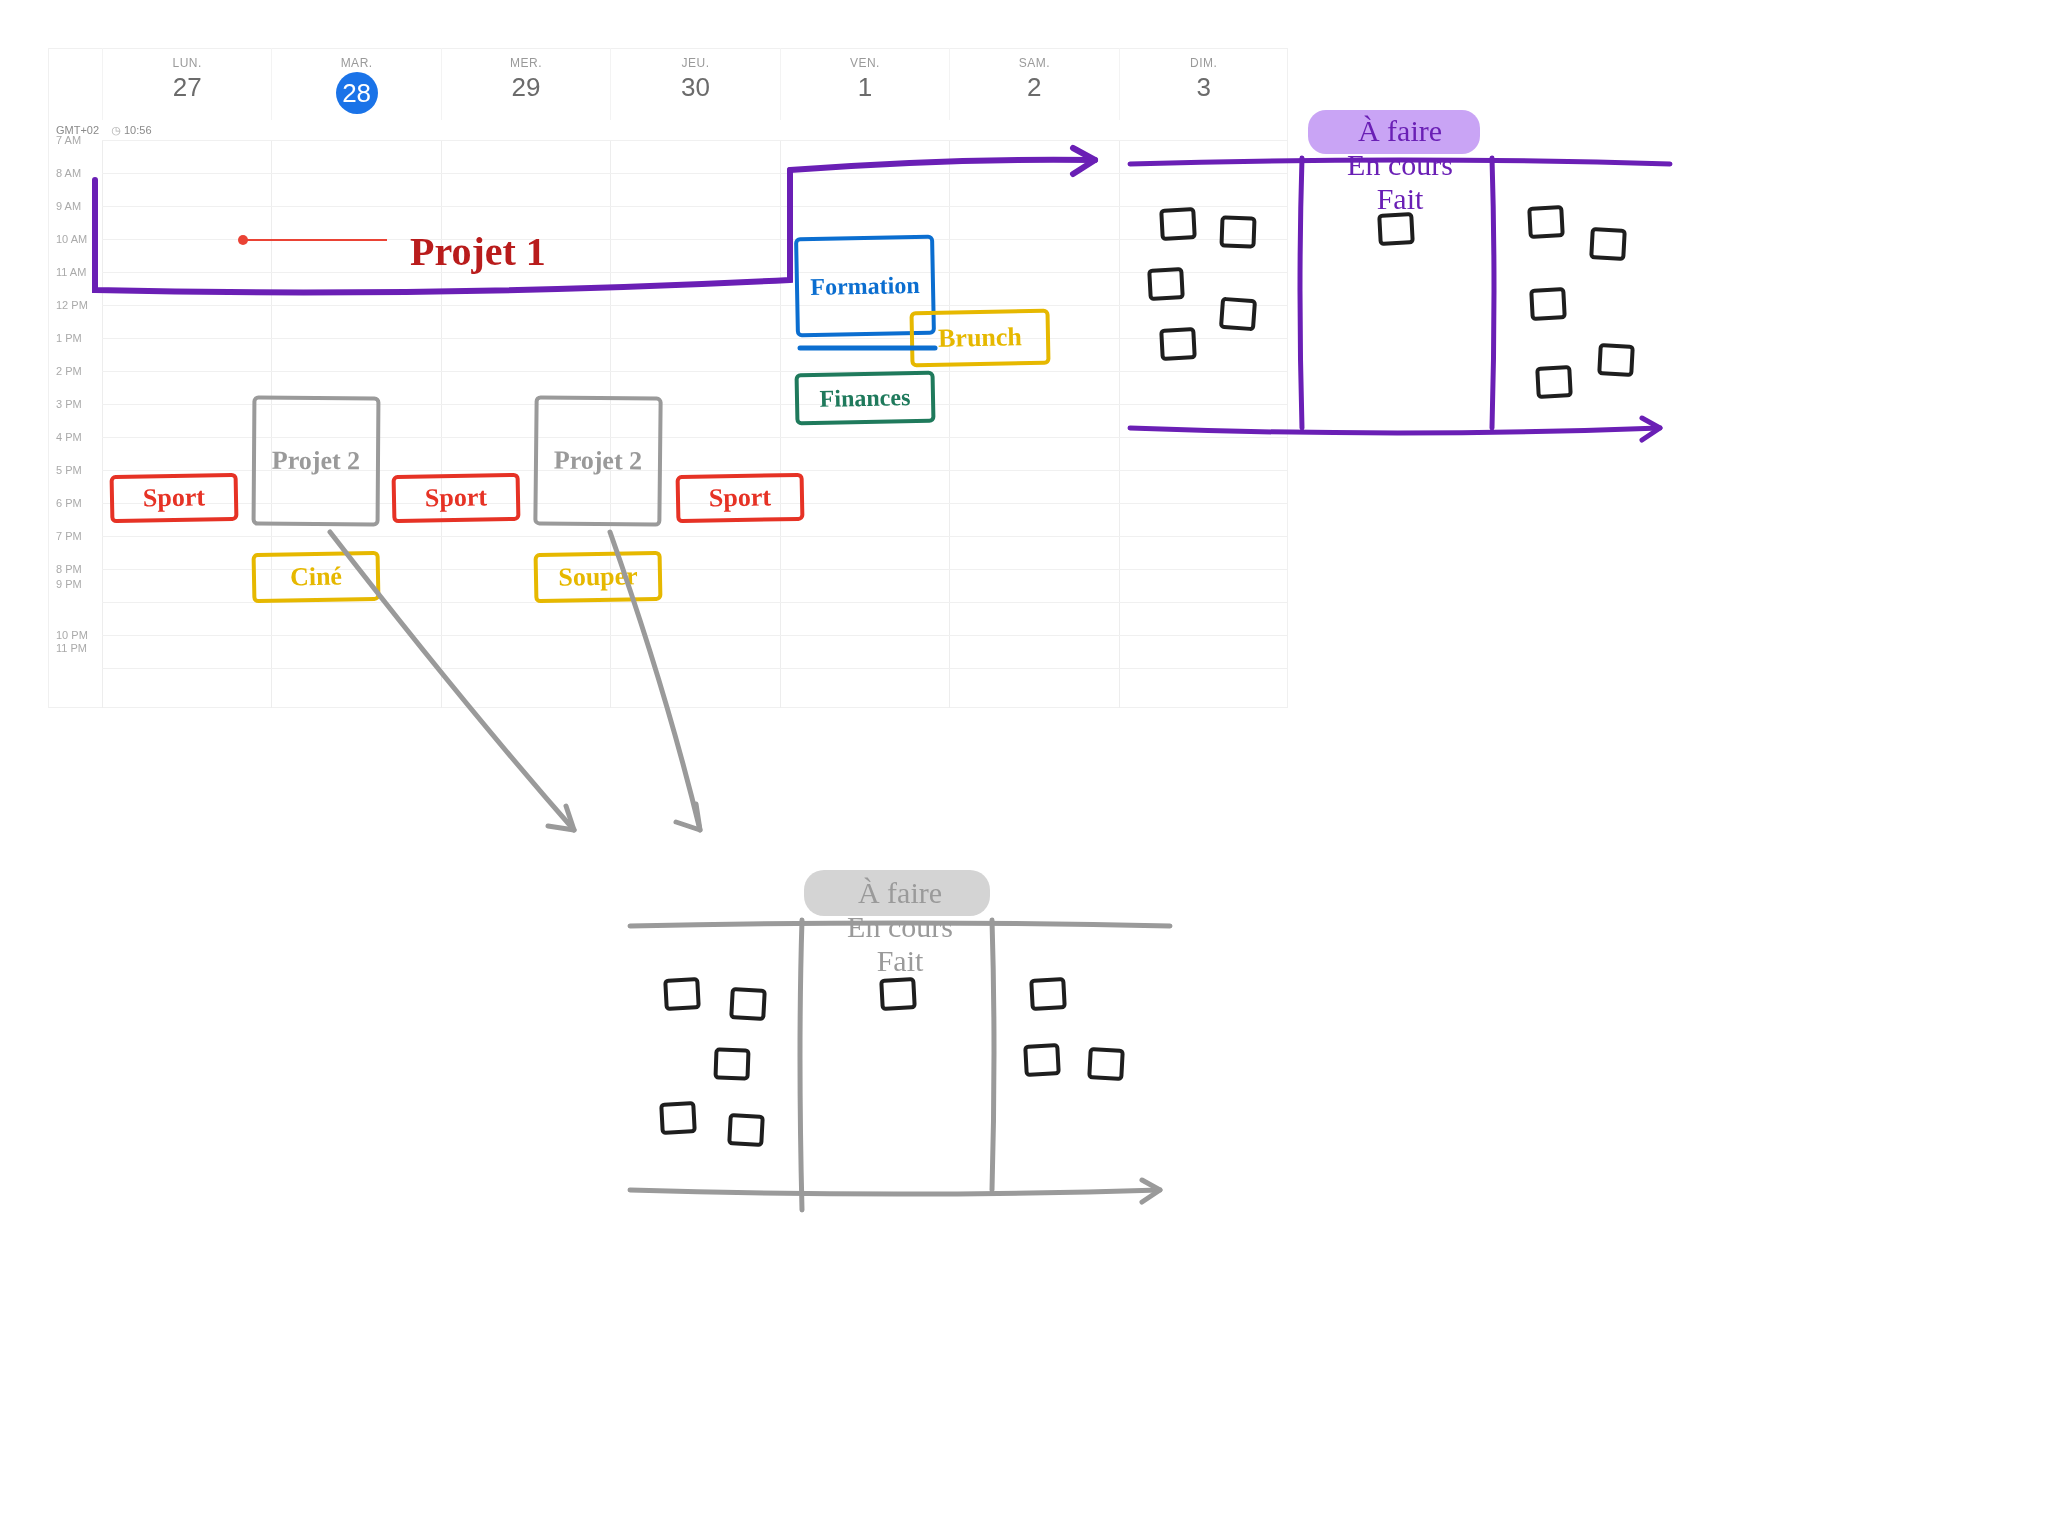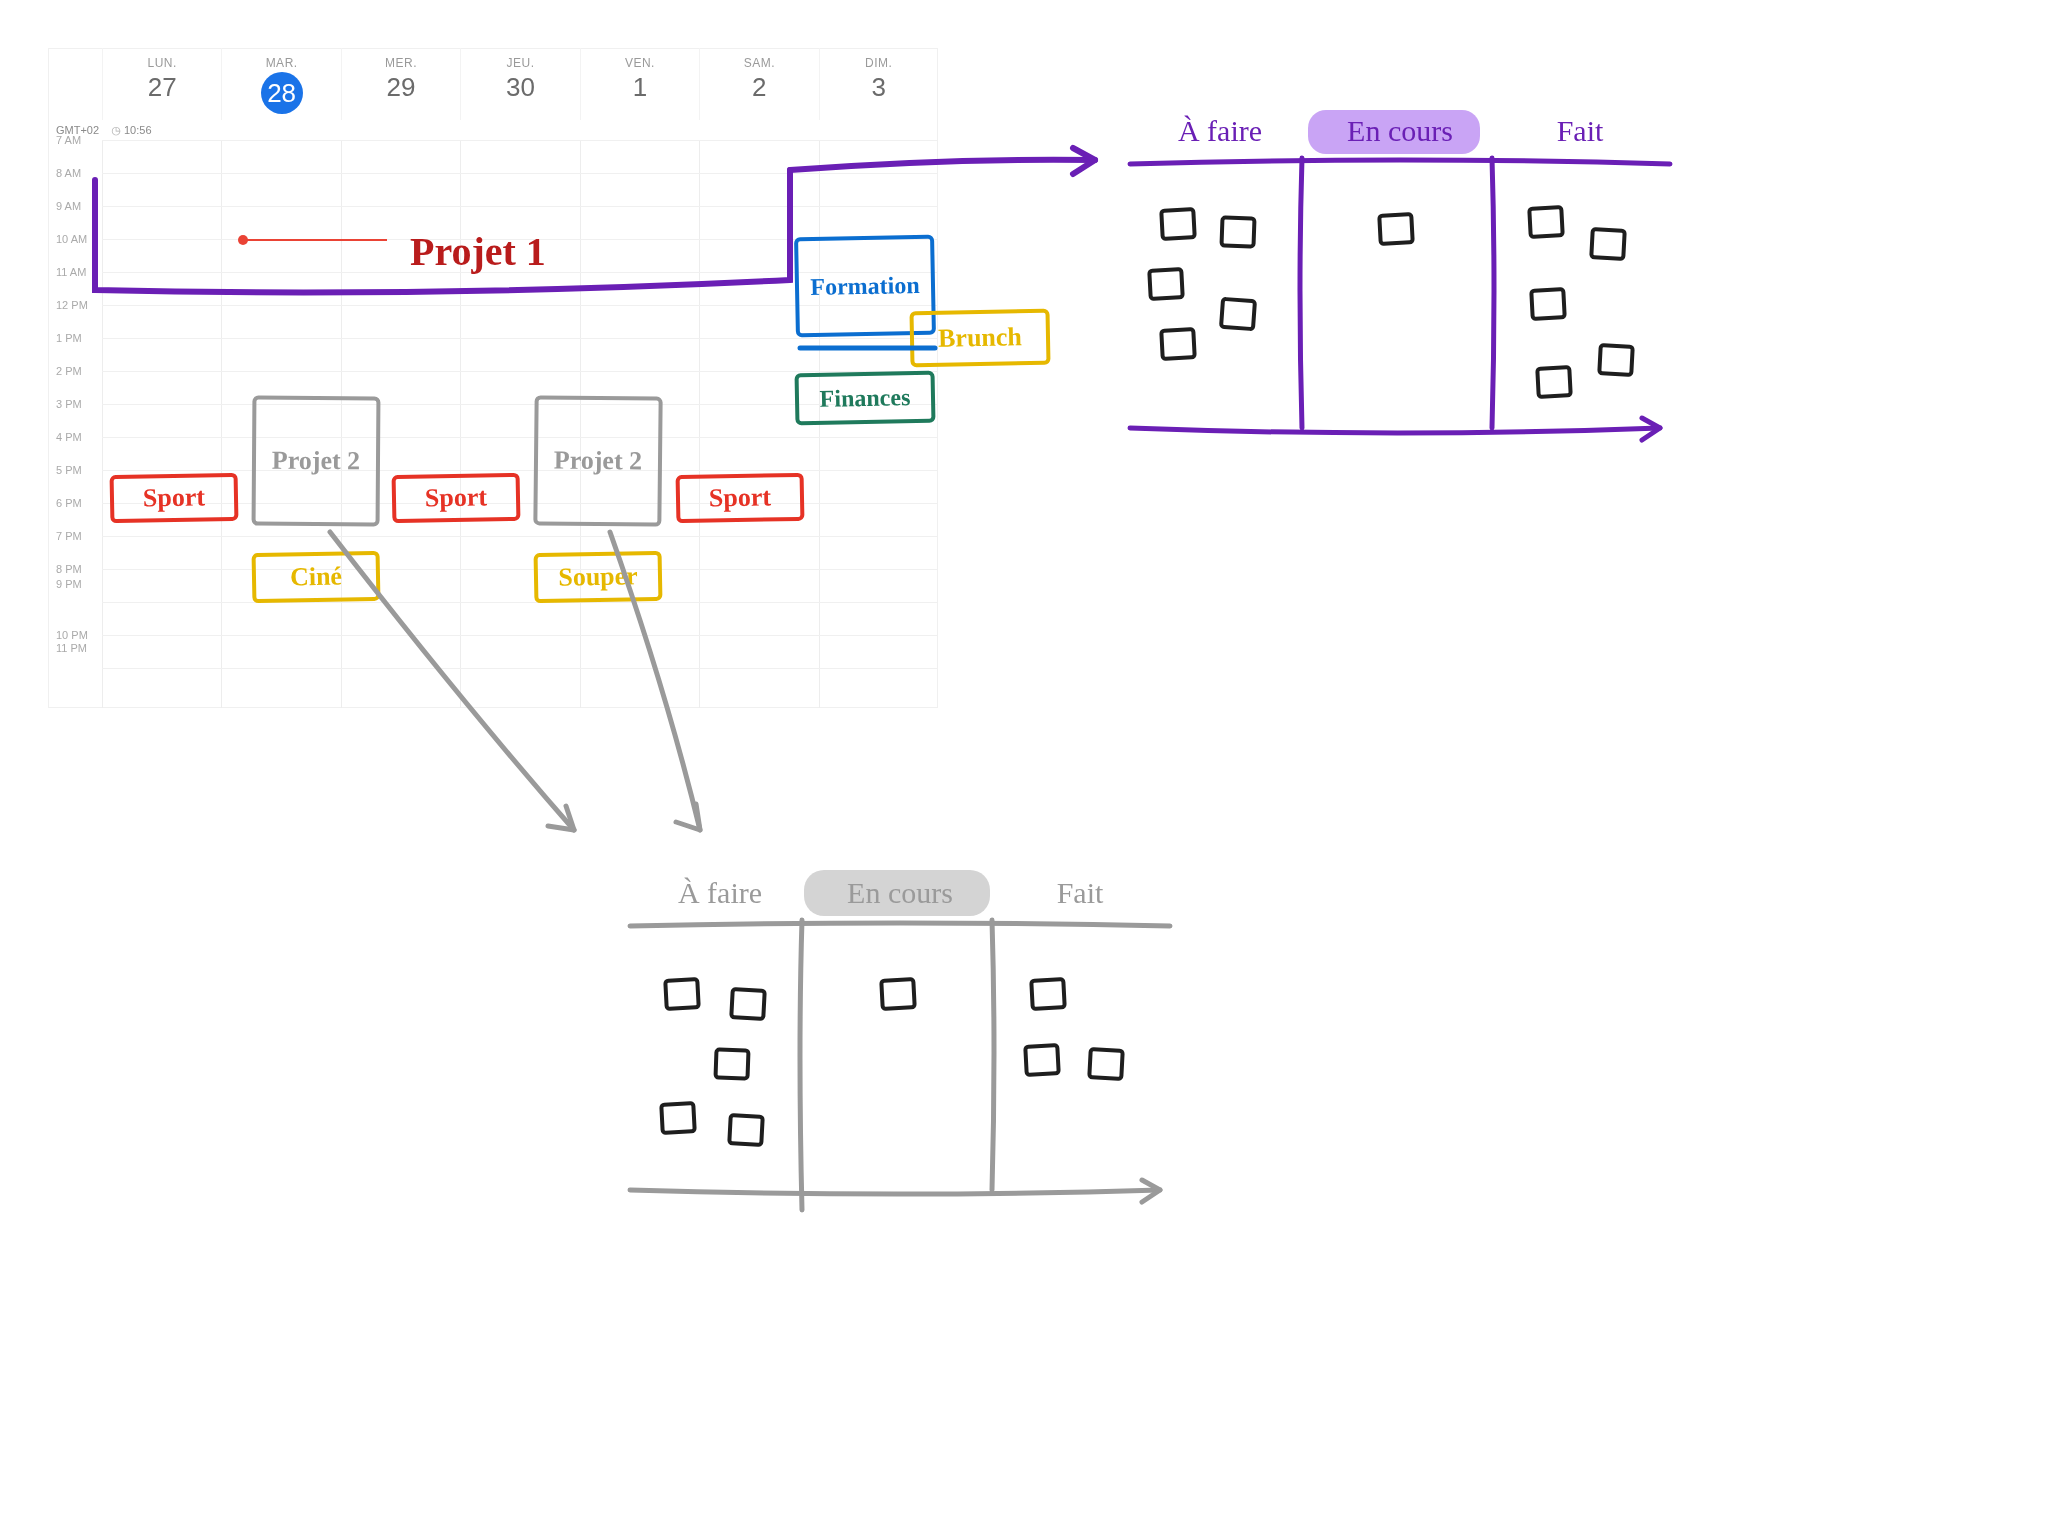--- a/index.html
+++ b/index.html
@@ -11,21 +11,21 @@
     font-family: -apple-system, "Helvetica Neue", Arial, sans-serif;
     position: relative;
     overflow: hidden;
   }
 
   
   .calendar {
     position: absolute;
     left: 48px;
     top: 48px;
-    width: 890px;
+    width: 1240px;
     height: 660px;
     background: #ffffff;
     box-shadow: 0 0 0 1px #f0f0f0 inset;
     text-decoration: underline;
   }
   .cal-header {
     position: absolute;
     left: 54px; right: 0; top: 0; height: 72px;
     display: grid;
     grid-template-columns: repeat(7, 1fr);
@@ -124,21 +124,21 @@
   .kanban.purple .col-title { color:#6a1fb5; }
   .kanban.purple .hl { fill:#c9a4f5; }
   .kanban.gray .frame { stroke:#9a9a9a; }
   .kanban.gray .col-title { color:#9a9a9a; }
   .kanban.gray .hl { fill:#d4d4d4; }
 
   .kanban .titles {
     position: absolute;
     left: 10px; right: 10px; top: 6px;
     display: grid;
-    grid-template-columns: 1fr 1fr 1fr;
+    grid-template-columns: 1fr;
     font-size: 30px;
     text-align: center;
   }
   .kanban .col-title { font-family: "Segoe Script","Bradley Hand","Comic Sans MS",cursive; }
 
   .kanban .cards { position:absolute; left:0; top:0; right:0; bottom:0; }
   .card {
     position:absolute;
     width:36px; height:32px;
     border:4px solid #1e1e1e;

